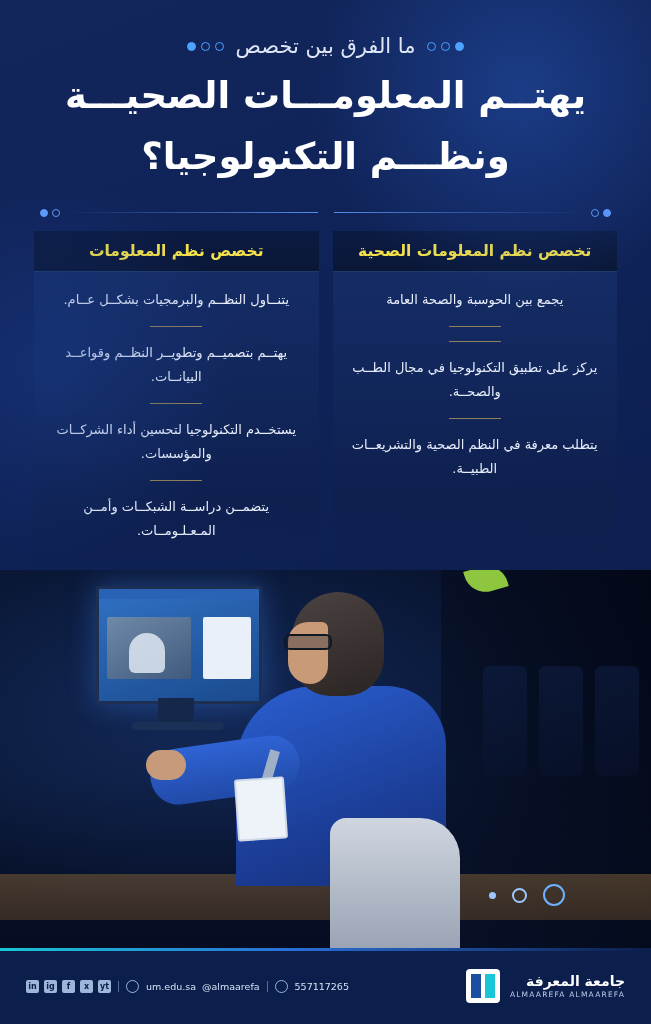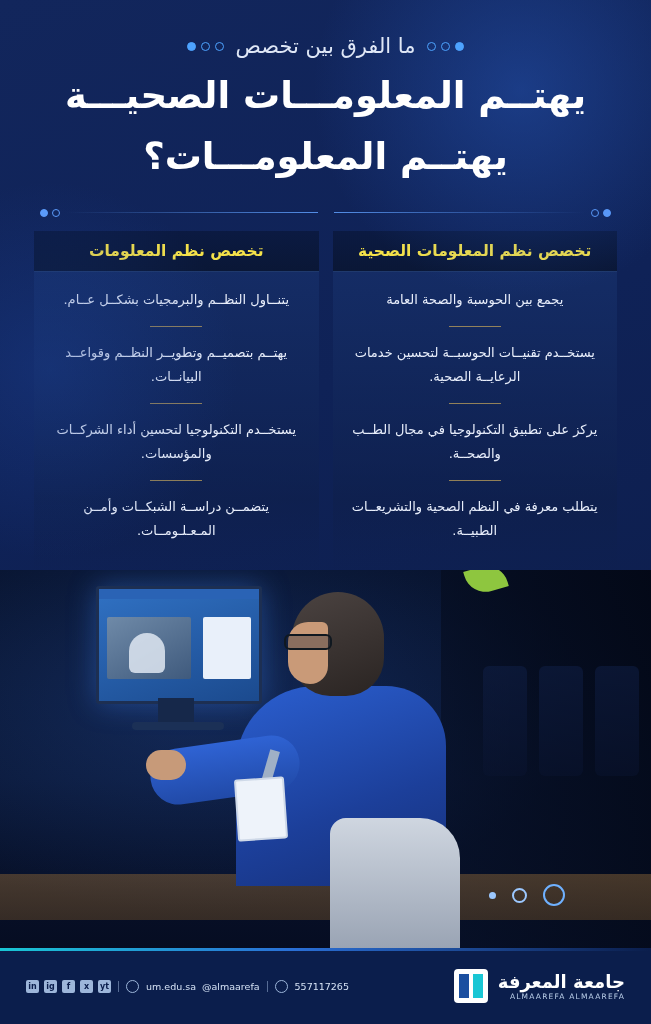--- a/index.html
+++ b/index.html
@@ -379,21 +379,21 @@
     background: #1b4fa0;
   }
   .brand-mark:after {
     content: "";
     position: absolute;
     right: 5px; top: 5px;
     width: 10px; height: 24px;
     background: #19c6d4;
   }
   .brand-text { line-height: 1.2; text-align: right; }
-  .brand-ar { font-size: 18px; font-weight: 700; color: #ffffff; }
+  .brand-ar { font-size: 14px; font-weight: 700; color: #ffffff; }
   .brand-en { font-size: 7.5px; letter-spacing: 1.2px; color: #bcd0ea; }
 
   .contact {
     direction: ltr;
     display: flex;
     flex-direction: row;
     gap: 6px;
     font-size: 9.5px;
     color: #d5e2f5;
   }
@@ -445,21 +445,21 @@
           <i></i>
       </span>
       <span class="eyebrow">ما الفرق بين تخصص</span>
       <span class="dots-trio">
         <i></i>
           <i></i>
           <i class="filled"></i>
       </span>
     </div>
     <div class="title-line hl">يهتــم المعلومـــات الصحيـــة</div>
-    <div class="title-line hl">يهتــم المعلومـــات؟</div>
+    <div class="title-line hl">ونظـــم التكنولوجيا؟</div>
   </div>
 
   <div class="divider-row">
     <div class="divider left">
       <span class="mini-dots">
           <i class="filled"></i>
           <i></i>
         </span>
       <span class="bar"></span>
     </div>
@@ -472,21 +472,20 @@
     </div>
   </div>
 
   <div class="columns">
 
     <div class="col health">
       <div class="col-head">تخصص نظم المعلومات الصحية</div>
       <div class="items">
         <div class="item">يجمع بين الحوسبة والصحة العامة</div>
         <div class="item-sep"></div>
-        <div class="item">يستخــدم تقنيــات الحوسبــة لتحسين خدمات الرعايــة الصحية.</div>
         <div class="item-sep"></div>
         <div class="item">يركز على تطبيق التكنولوجيا في مجال الطــب والصحــة.</div>
         <div class="item-sep"></div>
         <div class="item">يتطلب معرفة في النظم الصحية والتشريعــات الطبيــة.</div>
       </div>
     </div>
 
     <div class="col">
       <div class="col-head">تخصص نظم المعلومات</div>
       <div class="items">

